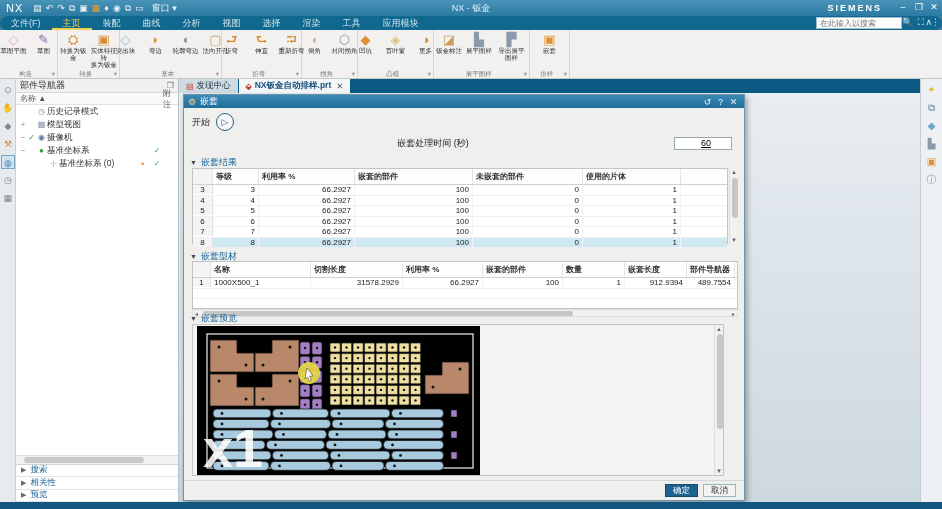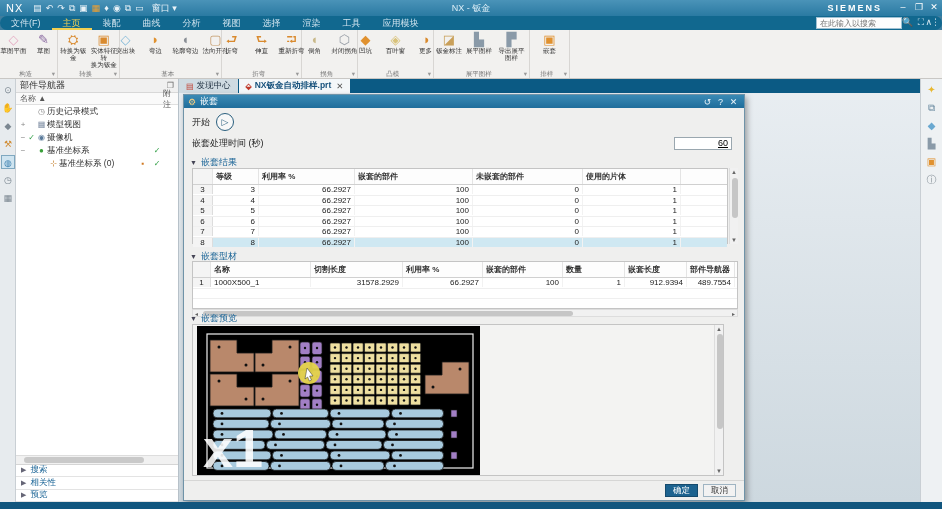--- a/index.html
+++ b/index.html
@@ -79,22 +79,22 @@
   .dlg-title .gear { margin-right:4px; font-size:9px; color:#ffd27f; }
   .dlg-title .sp { flex:1; }
   .dlg-title .tbtn { width:13px; text-align:center; font-size:9px; color:#eaf4fa; }
   .dlg-body { position:absolute; left:0; top:13px; width:100%; height:374px; }
 
   .start-row { position:absolute; left:8px; top:5px; display:flex; align-items:center; }
   .start-label { font-size:9px; color:#222; margin-right:6px; }
   .play-btn { width:18px; height:18px; border:1.4px solid #2a5f7e; border-radius:50%; display:flex; align-items:center; justify-content:center; color:#2a5f7e; font-size:9px; background:#f8f8f8; }
 
   .time-row { position:absolute; left:8px; right:12px; top:28px; height:14px; display:flex; align-items:center; }
-  .time-label { font-size:9px; color:#222; flex:1; }
-  .time-input { width:58px; height:13px; border:1px solid #9aa7af; background:#fff; font-size:9px; text-align:right; padding:0 3px; font-family:"Liberation Sans",sans-serif;text-decoration:underline; }
+  .time-label { font-size:9px; color:#222; flex:1;text-align:center; }
+  .time-input { width:58px; height:13px; border:1px solid #9aa7af; background:#fff; font-size:9px; text-align:right; padding:0 20px; font-family:"Liberation Sans",sans-serif;text-decoration:underline; }
 
   .sec-hdr { position:absolute; left:6px; font-size:9px; color:#1a6496; }
   .sec-hdr .arr { font-size:7px; margin-right:4px; color:#445; }
 
   .tbl { position:absolute; background:#fff; border:1px solid #c4c4c4; font-size:8px; }
   .tbl .thead { display:flex; border-bottom:1px solid #d0d0d0; background:#fdfdfd; font-weight:bold; color:#333; }
   .tbl .th { padding:2px 3px; border-right:1px solid #e4e4e4; overflow:hidden; white-space:nowrap; }
   .tbl .tr { display:flex; border-bottom:1px solid #efefef; height:10.5px; align-items:center; }
   .tbl .tr.sel { background:#cfe8f2; }
   .tbl .td { padding:0 3px; border-right:1px solid #f2f2f2; overflow:hidden; white-space:nowrap; }

